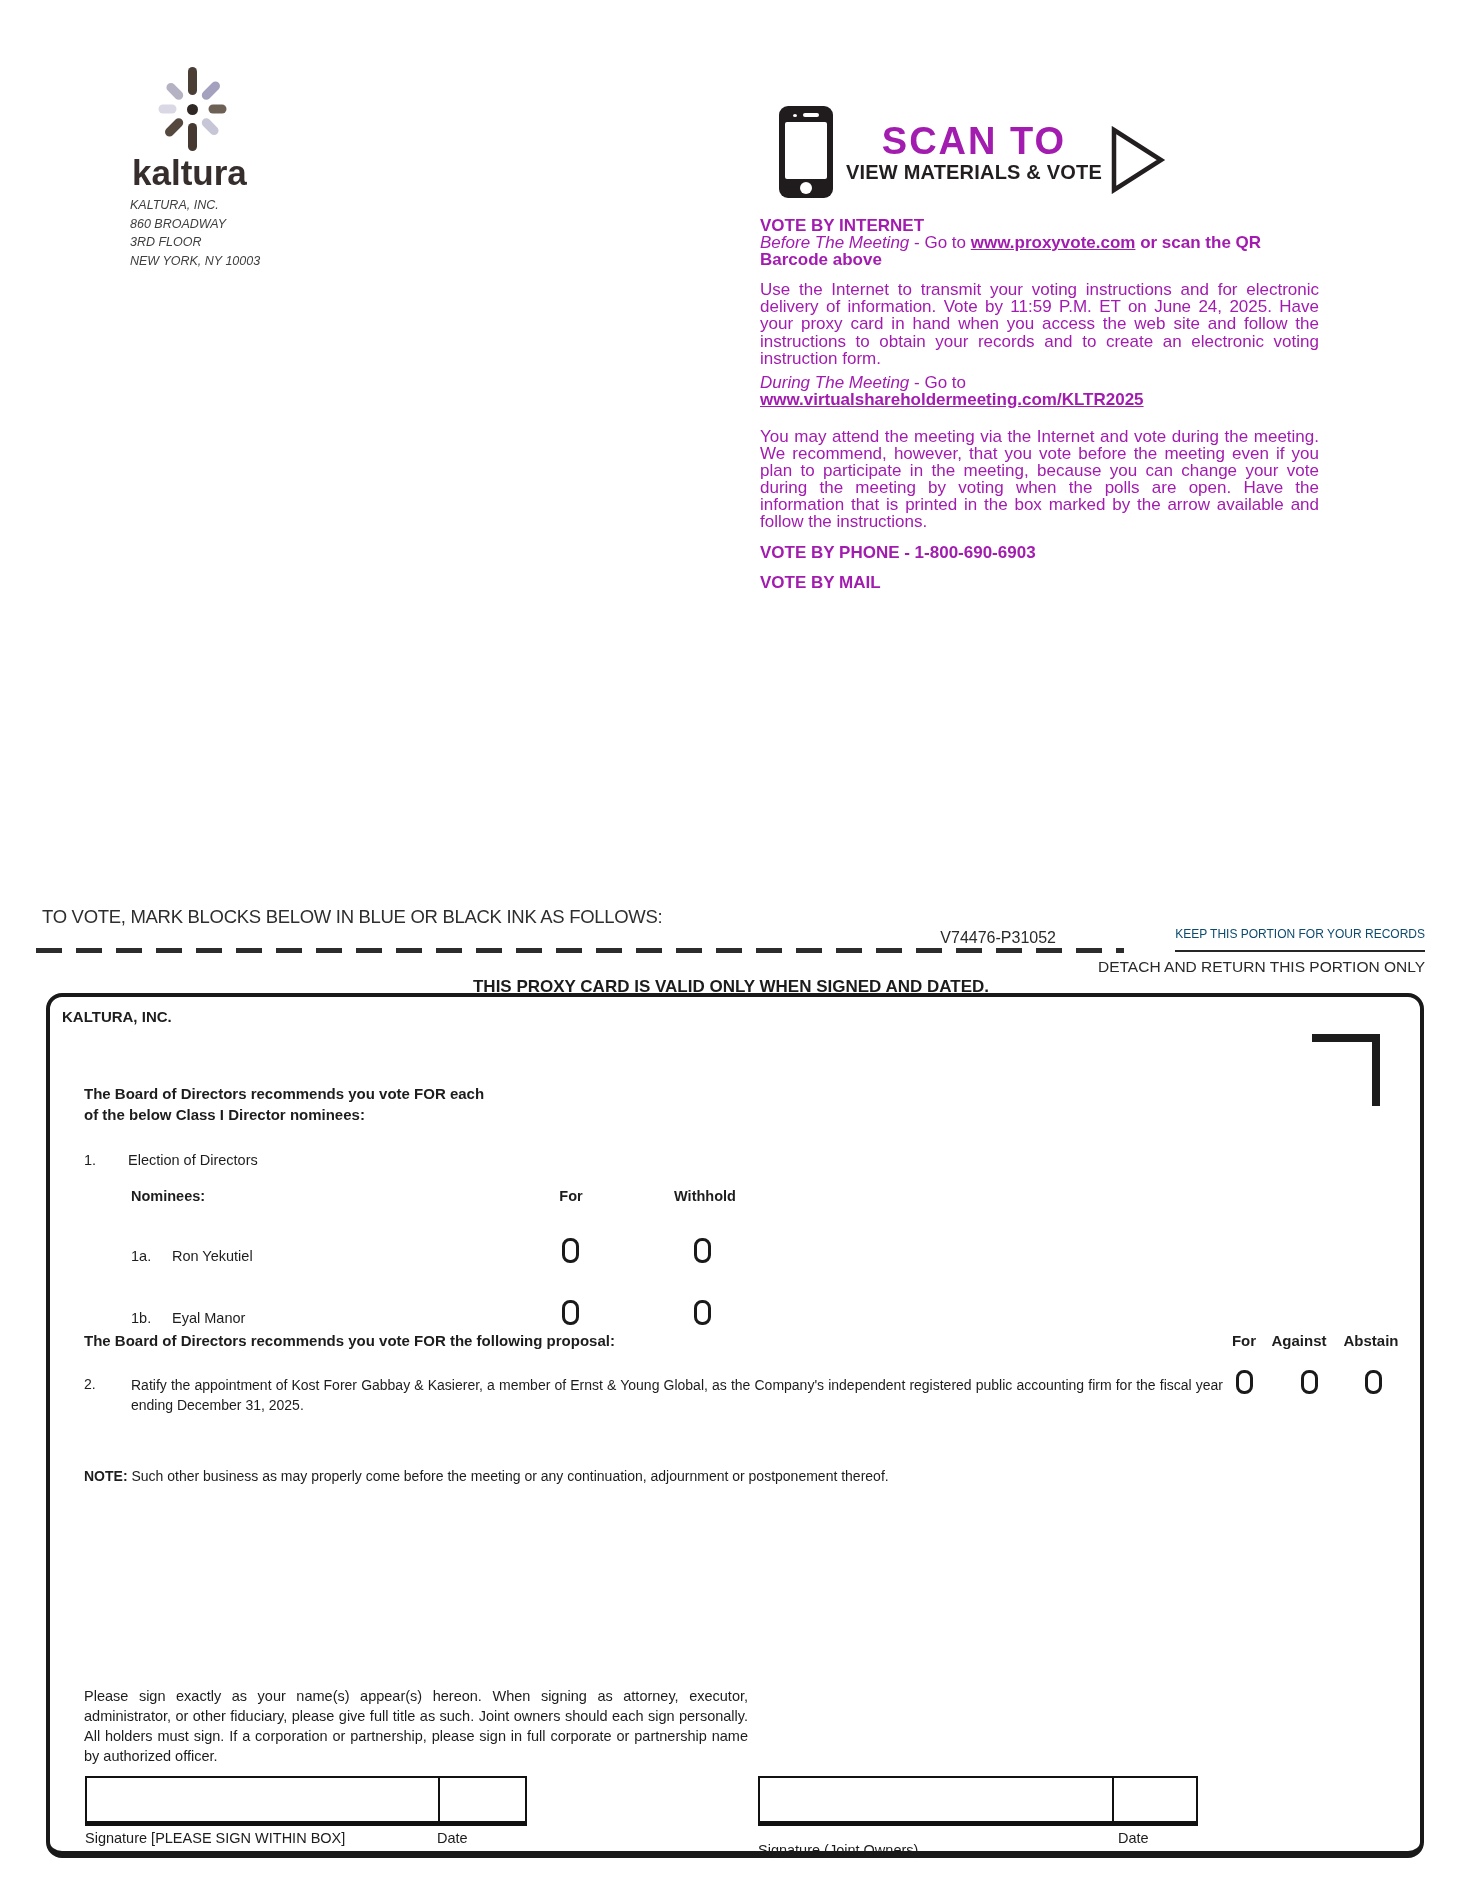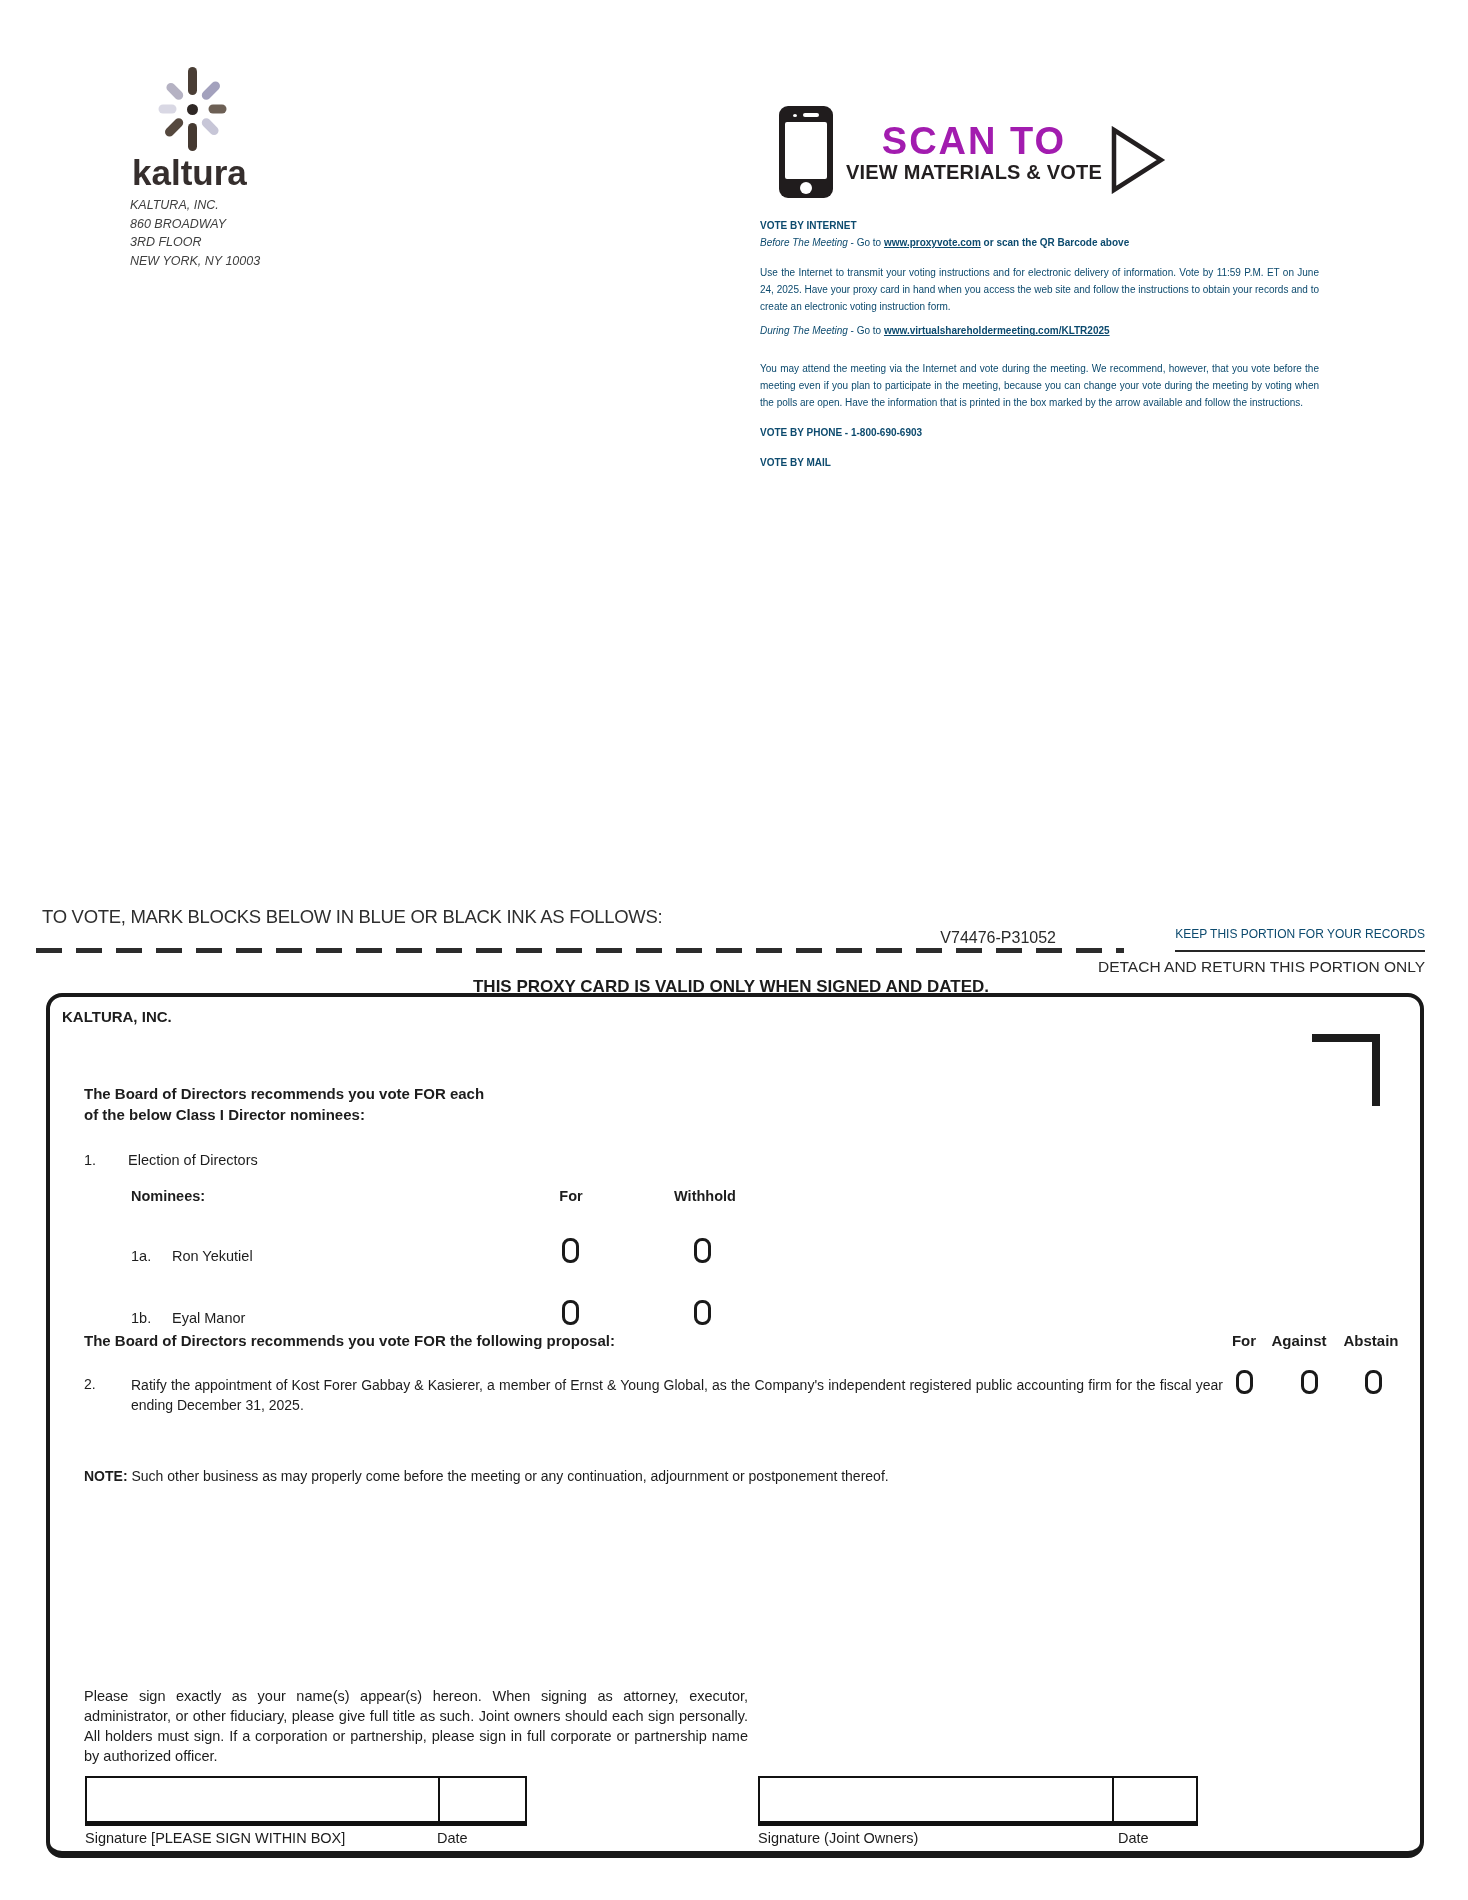--- a/index.html
+++ b/index.html
@@ -32,21 +32,21 @@
   .phone .screen { position:absolute; left:6px; right:6px; top:16px; bottom:19px; background:#fff; border-radius:2px; }
   .phone .spk    { position:absolute; left:24px; top:7px; width:16px; height:4px; background:#fff; border-radius:2px; }
   .phone .spk2   { position:absolute; left:14px; top:7.5px; width:4px; height:3px; background:#fff; border-radius:50%; }
   .phone .home   { position:absolute; left:21px; bottom:4.5px; width:12px; height:12px; background:#fff; border-radius:50%; }
   .scan-title { left:858px; top:120px; width:232px; text-align:center; font-size:38px; font-weight:800;
                 letter-spacing:2px; color:#a21caf; }
   .scan-sub   { left:843px; top:161px; width:262px; text-align:center; font-size:20px; font-weight:800;
                 letter-spacing:0.2px; color:#231f20; }
 
   
-  .vote-col { left:760px; top:217px; width:559px; font-size:10px; line-height:17.1px; color:#0c4a6e; }
+  .vote-col { left:760px; top:217px; width:559px; font-size:17px; line-height:17.1px; color:#a21caf; }
   .vote-col p { text-align:justify; }
   .vh { font-weight:bold; }
   .mt13 { margin-top:13px; } .mt11 { margin-top:20px; } .mt7 { margin-top:7px; }
   .ital { font-style:italic;margin-top:15px; }
   .blink { font-weight:bold; text-decoration:underline; }
   .bold { font-weight:bold; }
 
   
   .mark-instr { left:42px; top:906px; font-size:18.5px; letter-spacing:-0.3px; color:#2e2e2e; }
   .ctrl-num   { left:856px; top:929px; width:200px; text-align:right; font-size:16px; color:#2a2a2a; }
@@ -181,14 +181,14 @@
 <div class="abs sign-para">Please sign exactly as your name(s) appear(s) hereon. When signing as attorney, executor, administrator, or other fiduciary, please give full title as such. Joint owners should each sign personally. All holders must sign. If a corporation or partnership, please sign in full corporate or partnership name by authorized officer.</div>
 
 <div class="abs sigbox sig1">
   <span class="sigdiv" style="left:351px;"></span>
 </div>
 <div class="abs sigbox sig2">
   <span class="sigdiv" style="left:352px;"></span>
 </div>
 <div class="abs siglabel" style="left:85px;">Signature [PLEASE SIGN WITHIN BOX]</div>
 <div class="abs siglabel" style="left:437px;">Date</div>
-<div class="abs siglabel" style="left:758px;">Signature (Joint Owners)</div>
+<div class="abs siglabel" style="left:758px;margin-top:12px;">Signature (Joint Owners)</div>
 <div class="abs siglabel" style="left:1118px;">Date</div>
 
 </body></html>

